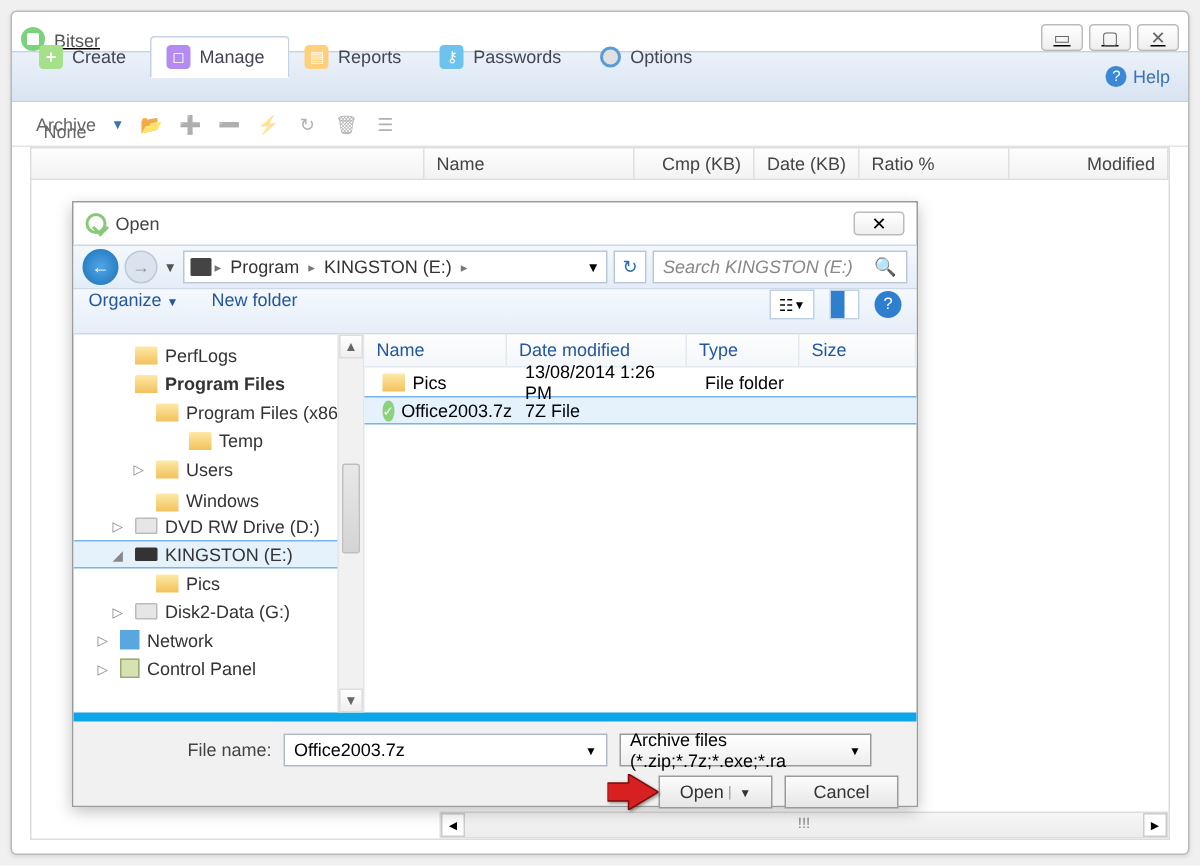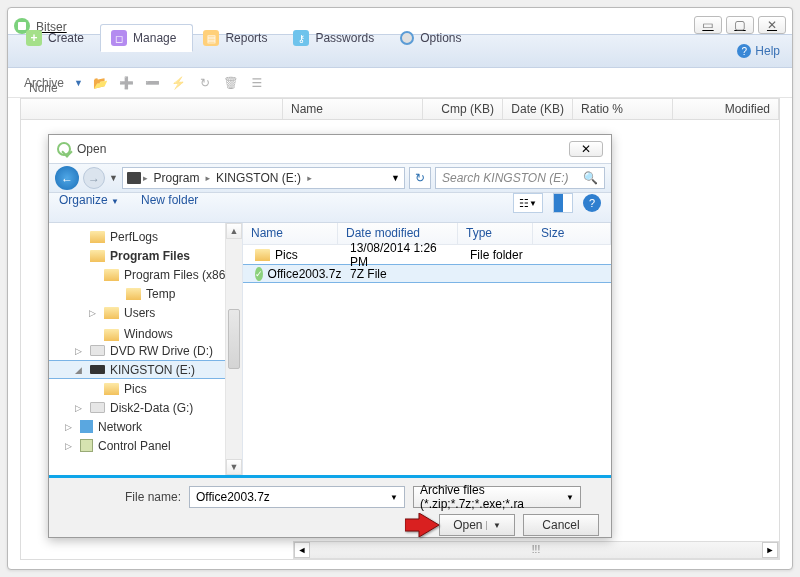--- a/index.html
+++ b/index.html
@@ -81,21 +81,21 @@
   .nico { width:13px; height:13px; background:#5aa7e0; display:inline-block;}
   .cico { width:13px; height:13px; background:#d6e3b0; border:1px solid #9a7; display:inline-block;}
   .filelist { flex:1; position:relative;}
   .fl-head { height:22px; background:linear-gradient(#fdfdfd,#f4f7fb); display:flex; border-bottom:1px solid #e4e9f0;}
   .fh { padding:3px 8px; border-right:1px solid #e4e9f0; color:#2256a0;}
   .fh.name{width:95px;} .fh.date{width:120px;} .fh.type{width:75px;} .fh.size{flex:1;}
   .fl-row { height:19px; display:flex; align-items:center; padding-left:4px;}
   .fl-row.sel{ background:#e5f1fb; border:1px solid #7bb4e6; border-left:none; border-right:none;}
   .fc { padding:0 8px;} .fc.name{width:95px; display:flex; align-items:center; gap:5px;} .fc.date{width:120px;} .fc.type{width:75px;} .fc.size{flex:1; text-align:right; padding-right:20px;}
   .szip { width:14px; height:14px; border-radius:50%; background:#8cd17c; display:inline-flex; align-items:center; justify-content:center; color:#fff; font-size:9px;}
-  .dlg-bottom { height:62px; background:#f1f1f1; border-top:3px solid #0ea5e9; padding:8px 12px 0;}
+  .dlg-bottom { height:62px; background:#f1f1f1; border-top:6px solid #0ea5e9; padding:8px 12px 0;}
   .file-row { display:flex; align-items:center; gap:8px; }
   .file-lbl { width:120px; text-align:right; color:#444;}
   .file-input { flex:0 0 216px; height:22px; border:1px solid #aeb9c7; background:#fff; padding:0 6px; display:flex; align-items:center; justify-content:space-between;}
   .filter-combo { flex:0 0 168px; height:22px; border:1px solid #9b9b9b; background:linear-gradient(#fff,#eee); padding:0 6px; display:flex; align-items:center; justify-content:space-between; font-size:11px;}
   .btn-row { display:flex; justify-content:flex-end; gap:8px; margin-top:6px; position:relative;}
   .btn { width:76px; height:22px; border:1px solid #9b9b9b; background:linear-gradient(#fdfdfd,#e6e6e6); display:flex; align-items:center; justify-content:center; color:#333; cursor:pointer;}
   .arrow-callout { position:absolute; left:344px; top:-1px; width:34px; height:24px;}
   .arrow-callout svg { filter: drop-shadow(1px 1px 1px rgba(0,0,0,0.4)); }
 </style>
 </head>

